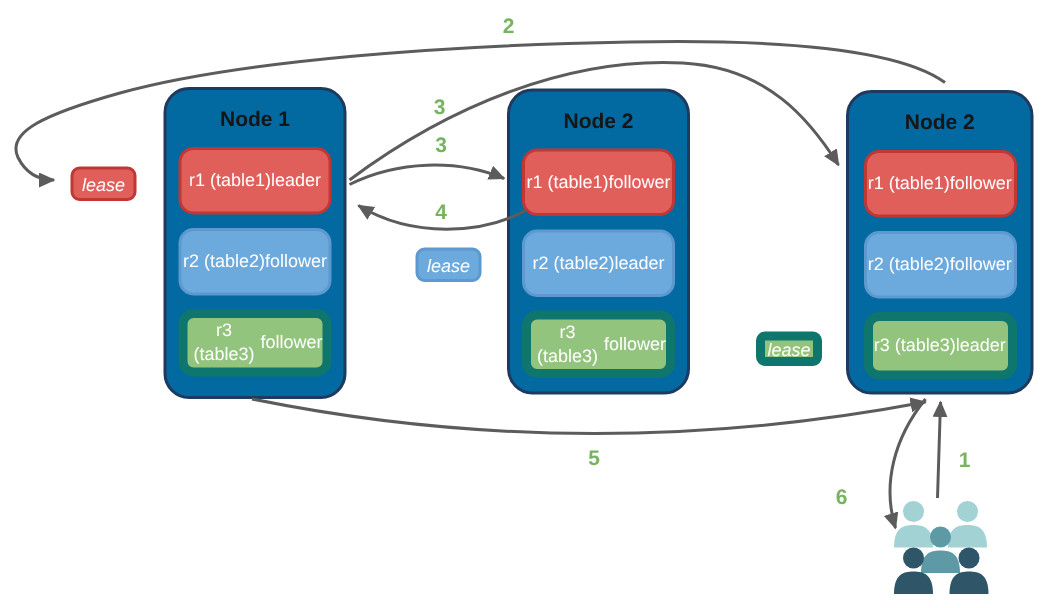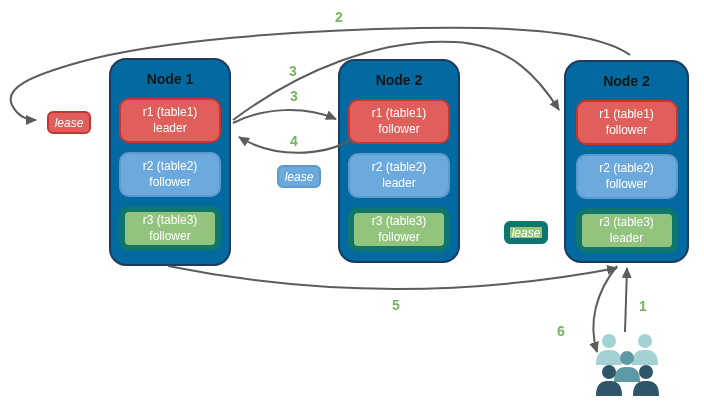--- a/index.html
+++ b/index.html
@@ -11,21 +11,21 @@
     position:absolute; background:#0369a1; border:2px solid #1f3a5f;
     border-radius:17px; box-sizing:border-box; z-index:1;
   }
   .node-title {
     text-align:center; font-weight:bold; font-size:14px; color:#161616;
     margin-top:11px; height:18px;
   }
   .replica {
     width:102px; height:45px; margin:9px auto 0; border-radius:10px;
     color:#ffffff; font-size:12px; line-height:1.3; box-sizing:border-box;
-    display:flex; flex-direction:column; align-items:center; justify-content:center;
+    display:flex; flex-direction:row; align-items:center; justify-content:center;
     text-align:center;
   }
   .replica:first-of-type { margin-top:8px; }
   .red   { background:#e05f5b; border:2px solid #c23733; }
   .blue  { background:#6ca9dd; border:2px solid #5d99cf; }
   .green { background:#93c47d; border:6px solid #0f766e; }
   .lease {
     position:absolute; width:44px; height:23px; border-radius:6px;
     color:#ffffff; font-size:12px; box-sizing:border-box; z-index:3;
     display:flex; align-items:center; justify-content:center;font-style:italic;

